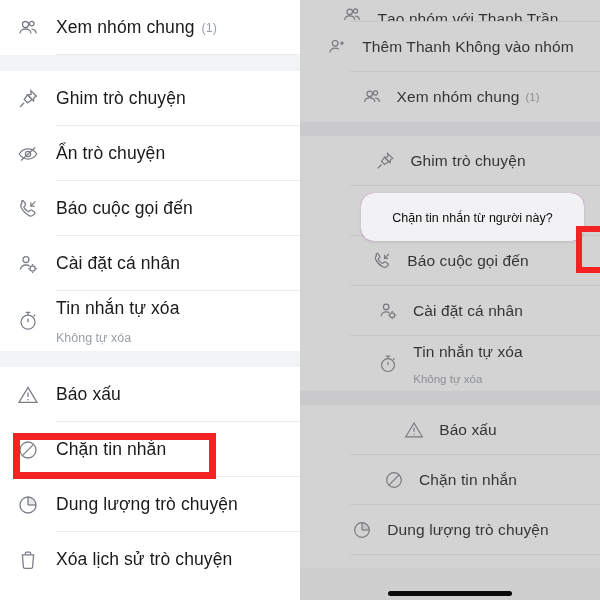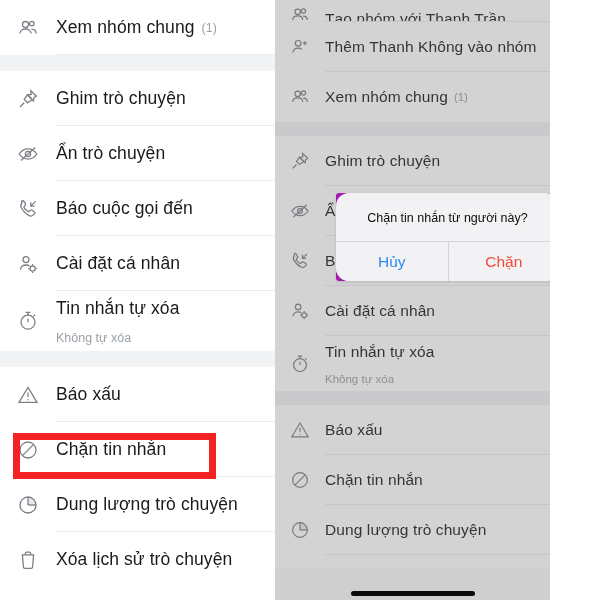--- a/index.html
+++ b/index.html
@@ -5,21 +5,21 @@
   * { box-sizing: border-box; margin: 0; padding: 0; }
   html, body {
     width: 600px; height: 600px;
     font-family: "Liberation Sans", "DejaVu Sans", sans-serif;
     background: #ffffff;
     overflow: hidden;
   }
   .screen { position: relative; width: 600px; height: 600px; display: flex; }
 
   
-  .panel { position: relative; width: 275px; height: 600px; overflow: hidden; }
+  .panel { position: relative; width: 300px; height: 600px; overflow: hidden; }
   .panel-left  { background: #ffffff; }
   .panel-right { background: #ffffff; }
 
   
   .dim-overlay {
     position: absolute; inset: 0;
     background: rgba(110,110,110,0.30);
     pointer-events: none;
     z-index: 40;
   }
@@ -63,21 +63,21 @@
 
   
   .panel-left .row { height: 55px; }
   .panel-left .row-title { font-size: 17.5px; }
   .panel-left .row-count { font-size: 12.5px; }
   .panel-left .row-sub { font-size: 12.5px; }
   .panel-left .band { height: 16px; }
   .panel-left .row-tall { height: 60px; }
 
   
-  .panel-right .row { height: 50px; padding-left: 14px; }
+  .panel-right .row { height: 50px; padding-left: 14px; justify-content: center; }
   .panel-right .row-title { font-size: 15.5px; }
   .panel-right .row-count { font-size: 11.5px; }
   .panel-right .row-sub { font-size: 11.5px; }
   .panel-right .band { height: 14px; }
   .panel-right .row-tall { height: 55px; }
   .panel-right .icon-cell { width: 36px; flex: 0 0 36px; }
   .panel-right .row-sep::after { left: 50px; }
 
   
   .row-clipped { height: 22px !important; align-items: flex-end; }
@@ -97,21 +97,21 @@
 
   
   .dialog-layer {
     position: absolute; inset: 0; z-index: 50;
   }
   .alert {
     position: absolute;
     left: 61px; top: 193px;
     width: 223px;
     background: #a21caf;
-    border-radius: 3px;
+    border-radius: 13px;
     overflow: visible;
     box-shadow: 0 1px 3px rgba(0,0,0,0.12);
   }
   .alert-inner { border-radius: 13px; overflow: hidden; background: #f2f1f3; }
   .alert-msg {
     text-align: center;
     font-size: 12.5px;
     color: #0d0d0d;
     padding: 17px 14px 15px 14px;
     line-height: 1.3;
@@ -473,24 +473,20 @@
 
       <div class="bottom-band"></div>
     </div>
 
     <div class="dim-overlay"></div>
 
     <div class="dialog-layer">
       <div class="alert">
         <div class="alert-inner">
           <div class="alert-msg">Chặn tin nhắn từ người này?</div>
-          <div class="alert-btns">
-            <div class="alert-btn btn-cancel">Hủy</div>
-            <div class="alert-btn btn-confirm">Chặn</div>
-          </div>
         </div>
         <div class="hl-box hl-dialog"></div>
       </div>
     </div>
 
     <div class="home-indicator"></div>
   </div>
 
 </div>
 

